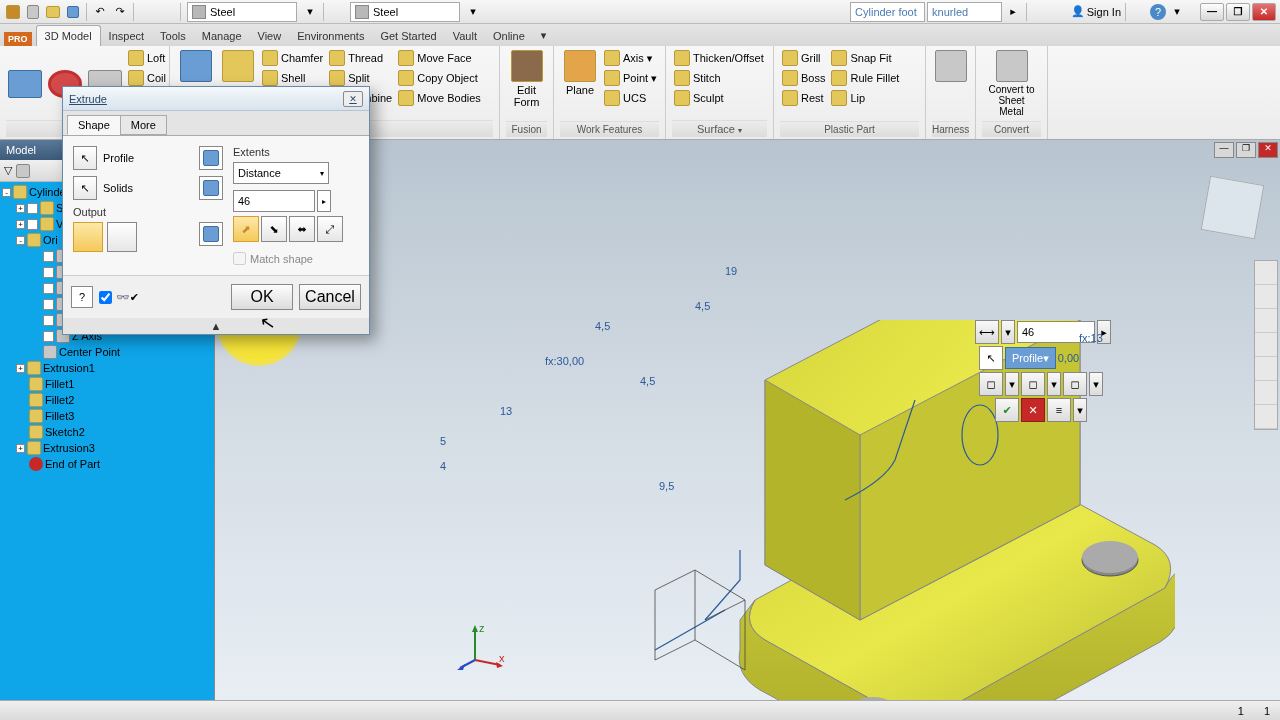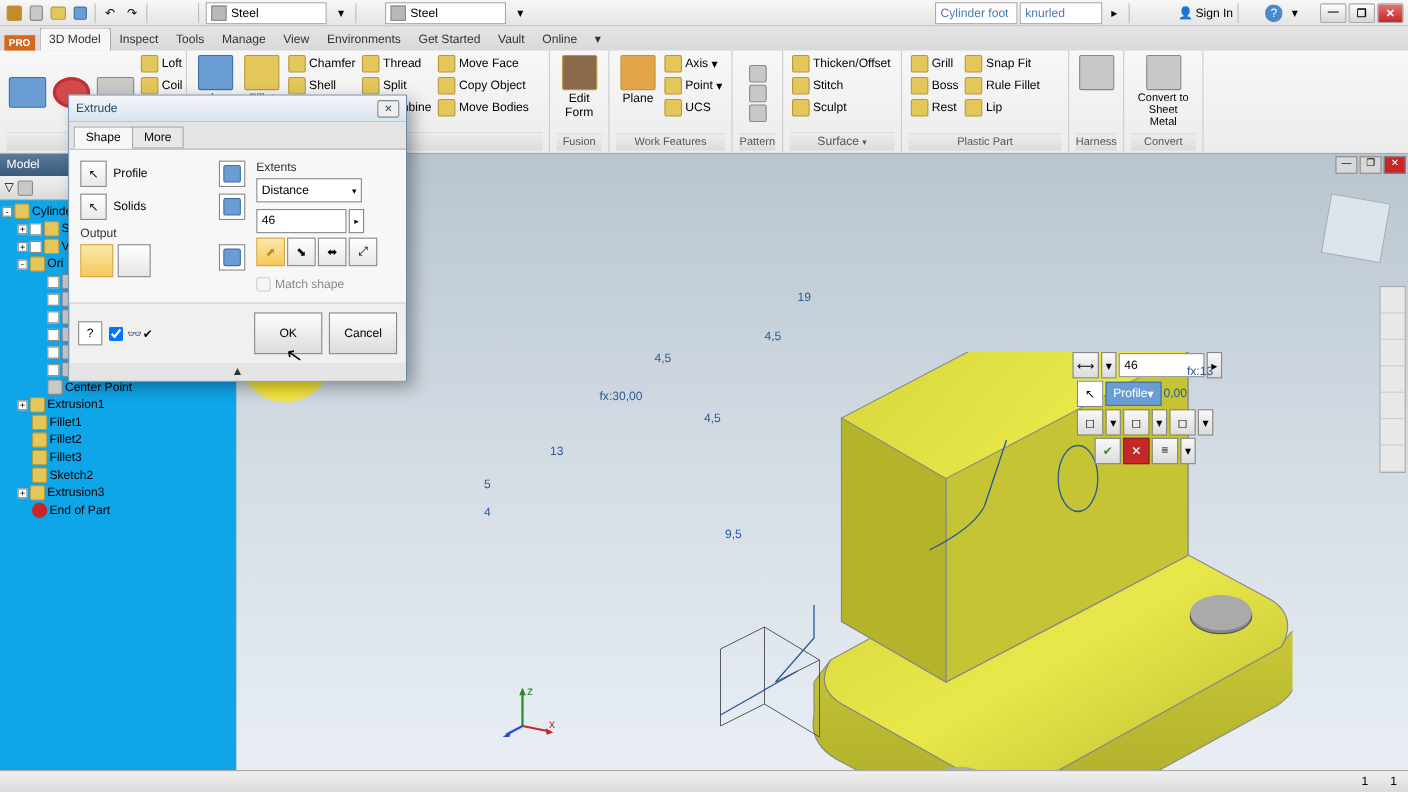--- a/index.html
+++ b/index.html
@@ -66,21 +66,21 @@
 
 .mini-tb { position:absolute; left:760px; top:180px; display:flex; flex-direction:column; gap:2px; }
 .mini-row { display:flex; gap:2px; align-items:center; }
 .mini-input { width:78px; height:22px; background:#fff; border:1px solid #888; padding:0 4px; font-size:11px; }
 .mini-btn { width:24px; height:24px; background:linear-gradient(#f8f8f8,#dcdcdc); border:1px solid #888; display:flex; align-items:center; justify-content:center; }
 .mini-profile { background:#6a9dd4; color:#fff; padding:0 6px; height:22px; display:flex; align-items:center; border:1px solid #3d6fa3; }
 .mini-close { background:#c62828; border-color:#8b1e1e; }
 
 
 .dialog { position:absolute; left:62px; top:86px; width:308px; background:#f0f0f0; border:1px solid #6a8aa8; box-shadow:6px 6px 14px rgba(0,0,0,.35); z-index:100; }
-.dlg-title { height:24px; background:linear-gradient(#f4f8fb,#d8e4ee); display:flex; align-items:center; padding:0 6px; color:#2a4a6a; font-size:12px; border-bottom:1px solid #b4c4d4; }
+.dlg-title { height:24px; background:linear-gradient(#f4f8fb,#d8e4ee); display:flex; align-items:center; padding:0 6px; color:#2a4a6a; font-size:12px; border-bottom:1px solid #b4c4d4;text-decoration:underline; }
 .dlg-close { margin-left:auto; width:20px; height:16px; border:1px solid #888; background:#eee; text-align:center; font-size:9px; line-height:14px; border-radius:2px; cursor:pointer; }
 .dlg-tabs { display:flex; background:#e4e4e4; padding:4px 4px 0; }
 .dlg-tab { padding:3px 10px; border:1px solid #aaa; background:#e8e8e8; font-size:11px; cursor:pointer; margin-right:-1px; }
 .dlg-tab.active { background:#f7f7f7; border-bottom-color:#f7f7f7; }
 .dlg-body { background:#f7f7f7; padding:10px; border-top:1px solid #aaa; }
 .dlg-grid { display:grid; grid-template-columns:150px 1fr; gap:6px 10px; }
 .grp-label { font-size:11px; color:#333; margin-bottom:4px; }
 .sel-row { display:flex; align-items:center; gap:6px; margin-bottom:6px; }
 .sel-btn { width:24px; height:24px; border:1px solid #888; background:#fff; display:flex; align-items:center; justify-content:center; cursor:pointer; }
 .sel-btn.arrow { background:linear-gradient(#fff,#e8e8e8); }
@@ -89,21 +89,21 @@
 .ext-input { width:82px; height:22px; border:1px solid #888; background:#fff; padding:0 4px; font-size:11px; }
 .dir-row { display:flex; gap:2px; margin-top:4px; }
 .dir-btn { width:26px; height:26px; border:1px solid #888; background:linear-gradient(#fff,#e6e6e6); display:flex; align-items:center; justify-content:center; }
 .dir-btn.active { background:linear-gradient(#fde8a8,#f5c95b); border-color:#d4a030; }
 .out-row { display:flex; gap:4px; margin-top:4px; }
 .out-btn { width:30px; height:30px; border:1px solid #888; background:linear-gradient(#fff,#e6e6e6); }
 .out-btn.active { background:linear-gradient(#fde8a8,#f5c95b); border-color:#d4a030; }
 .chk-row { display:flex; align-items:center; gap:4px; color:#888; font-size:11px; margin-top:10px; }
 .dlg-btns { display:flex; align-items:center; padding:8px; gap:6px; border-top:1px solid #ccc; }
 .dlg-chk { display:flex; align-items:center; gap:4px; }
-.dlg-ok,.dlg-cancel { width:62px; height:38px; border:1px solid #888; background:linear-gradient(#fdfdfd,#dcdcdc); font-size:11px; cursor:pointer; }
+.dlg-ok,.dlg-cancel { width:62px; height:26px; border:1px solid #888; background:linear-gradient(#fdfdfd,#dcdcdc); font-size:16px; cursor:pointer; }
 .dlg-ok { margin-left:auto; }
 .highlight { position:absolute; left:216px; top:280px; width:86px; height:86px; border-radius:50%; background:radial-gradient(circle,#f7e438 0%,#f7e438 60%,rgba(247,228,56,0) 100%); z-index:99; pointer-events:none; }
 .cursor { position:absolute; left:260px; top:312px; z-index:101; font-size:18px; pointer-events:none; transform:rotate(-10deg); }
 .expand-tri { text-align:center; padding:2px; background:#e4e4e4; color:#333; cursor:pointer; }
 
 .status { position:absolute; left:0; right:0; bottom:0; height:20px; background:linear-gradient(#f0f0f0,#dadada); border-top:1px solid #aaa; display:flex; align-items:center; padding:0 10px; font-size:11px; }
 .status .pg { margin-left:auto; display:flex; gap:20px; }
 
 
 .annot { position:absolute; font-size:11px; color:#2a5a9a; font-family:Arial; }
@@ -273,28 +273,20 @@
         <div class="small-btn"><span class="ico"></span><span>Axis</span>▾</div>
         <div class="small-btn"><span class="ico"></span><span>Point</span>▾</div>
         <div class="small-btn">
             <span class="ico"></span>
             <span>UCS</span>
           </div>
       </div>
     </div>
     <div class="panel-label">Work Features</div>
   </div>
-  <div class="panel" style="width:46px">
-    <div class="panel-col" style="flex:1;align-items:center;justify-content:center;gap:2px">
-      <span class="ico grey" style="width:16px;height:16px"></span>
-      <span class="ico grey" style="width:16px;height:16px"></span>
-      <span class="ico grey" style="width:16px;height:16px"></span>
-    </div>
-    <div class="panel-label">Pattern</div>
-  </div>
   <div class="panel" style="width:108px">
     <div class="panel-col" style="flex:1">
       <div class="small-btn">
           <span class="ico"></span>
           <span>Thicken/Offset</span>
         </div>
       <div class="small-btn">
           <span class="ico"></span>
           <span>Stitch</span>
         </div>

